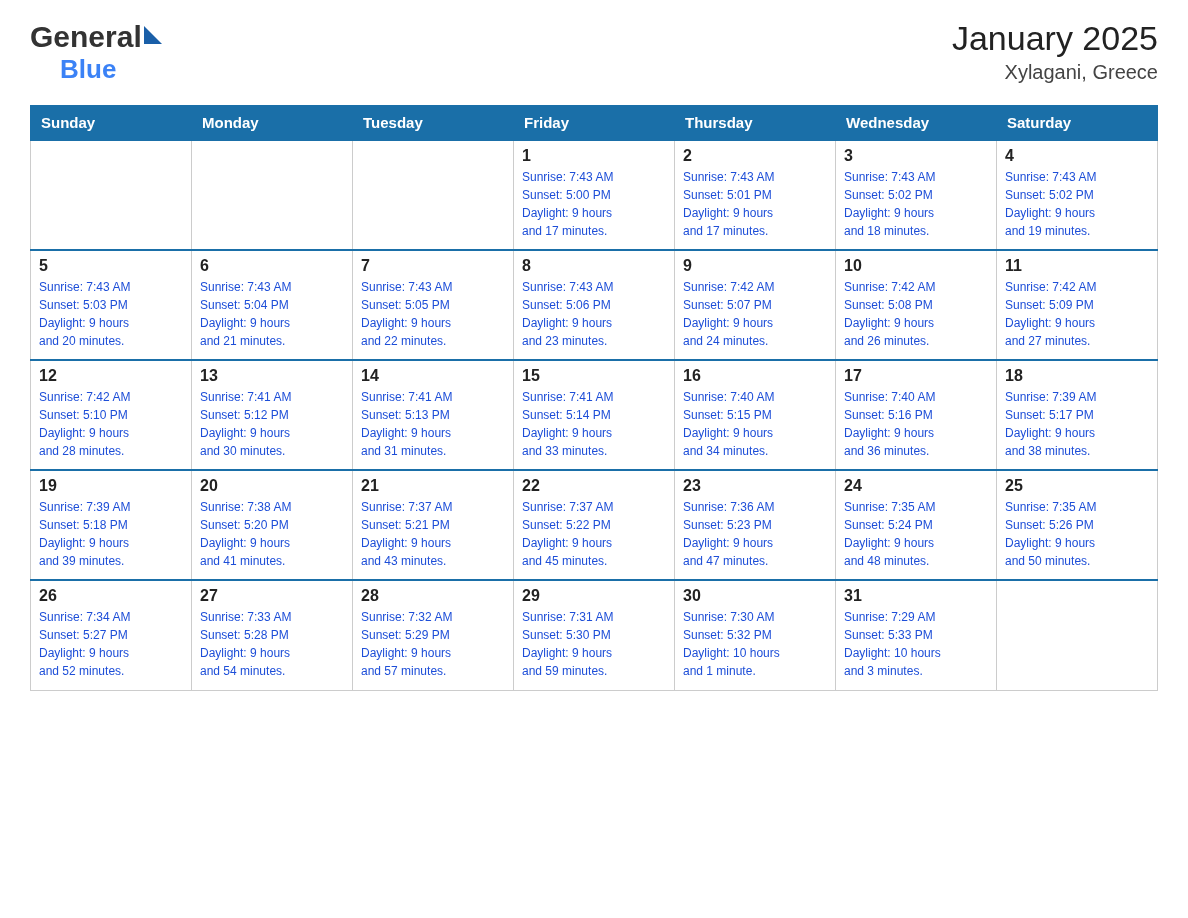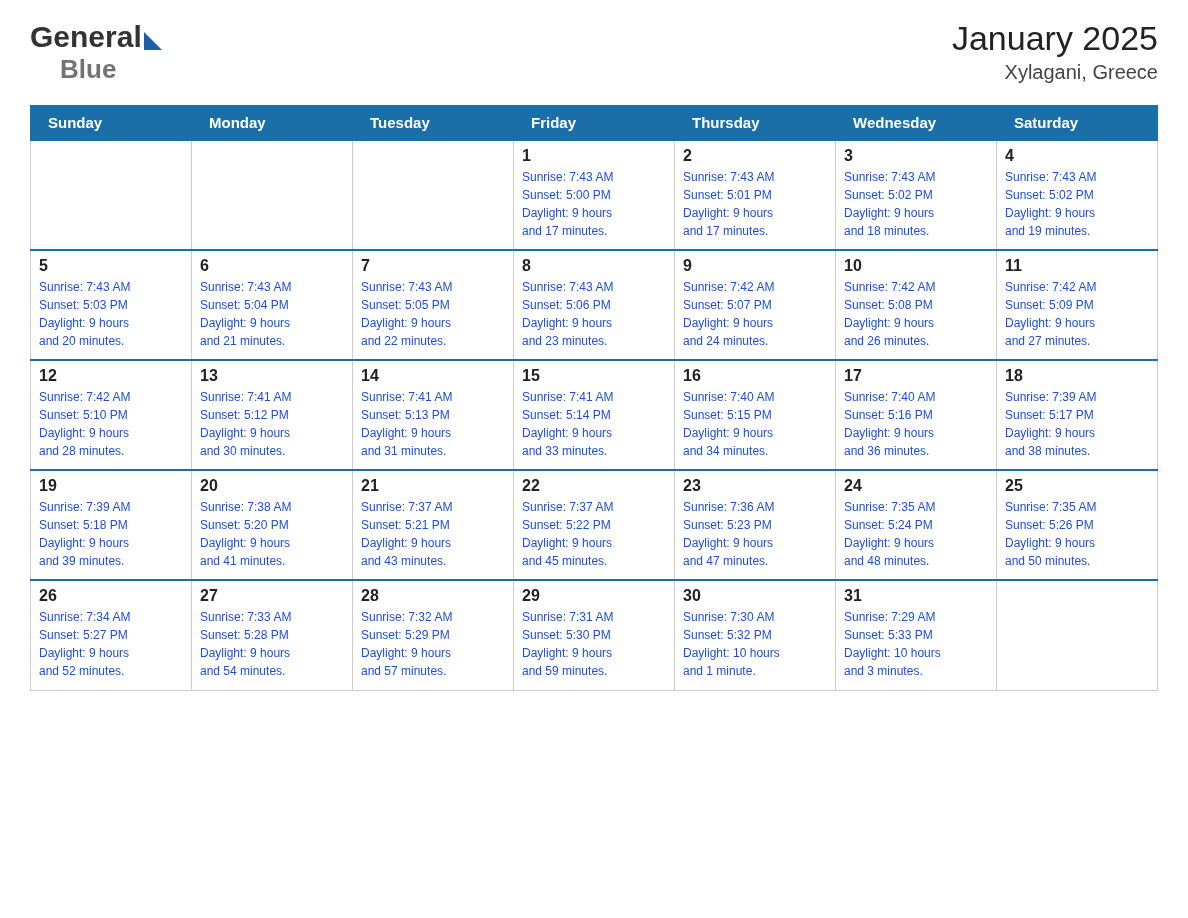--- a/index.html
+++ b/index.html
@@ -34,21 +34,21 @@
     .calendar {
       width: 100%;
       border-collapse: collapse;
       border: 1px solid #aaa;
     }
     .calendar th {
       background-color: #1a6fa8;
       color: #fff;
       font-size: 15px;
       font-weight: bold;
-      padding: 8px 17px;
+      padding: 8px 10px;
       text-align: left;
       border: 1px solid #1a6fa8;
     }
     .calendar td {
       vertical-align: top;
       border: 1px solid #ccc;
       padding: 6px 8px;
       width: 14.28%;
       min-height: 90px;
       height: 110px;
@@ -89,30 +89,30 @@
       border-style: solid;
       border-width: 18px 0 0 18px;
       border-color: transparent transparent transparent #1a5fa8;
       margin-left: 2px;
       vertical-align: bottom;
       margin-bottom: 4px;
     }
     .logo-blue-text {
       font-size: 26px;
       font-weight: bold;
-      color: #737373;
+      color: #3b82f6;
     }
     .logo-stack {
       display: flex;
       flex-direction: column;
       align-items: flex-start;
     }
     .logo-line1 {
       display: flex;
-      align-items: flex-end;
+      align-items: center;
     }
     .logo-line2 {
       margin-left: 30px;
     }
   </style>
 </head>
 <body>
 
 <div class="header">
   <div class="logo-stack">

